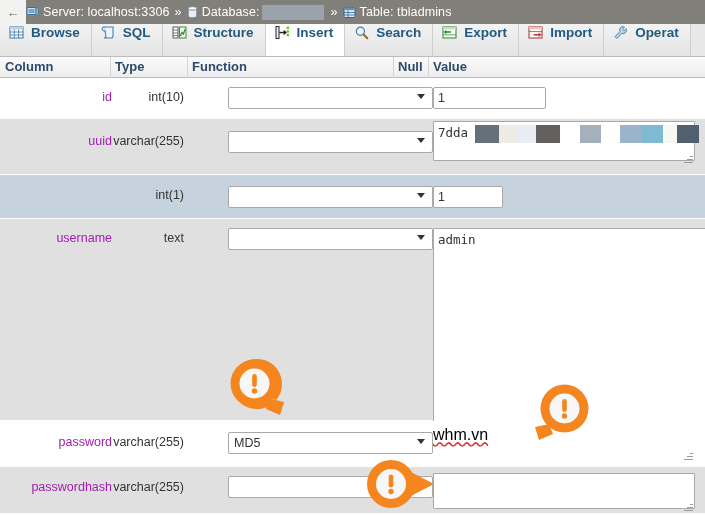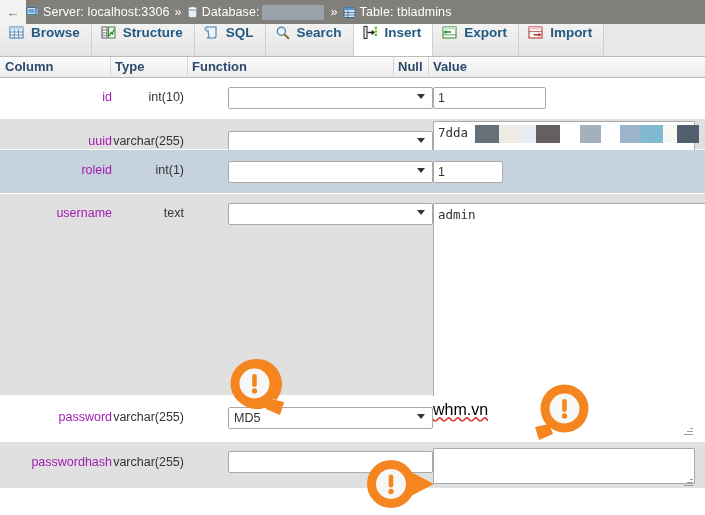--- a/index.html
+++ b/index.html
@@ -233,69 +233,69 @@
         <line x1="5.3" y1="4.6" x2="5.3" y2="13" stroke="#4a7fae" stroke-width=".9"></line>
         <line x1="9.6" y1="4.6" x2="9.6" y2="13" stroke="#4a7fae" stroke-width=".9"></line>
       </svg>
     </span>
     <span class="tlabel">Browse</span>
   </div>
 
   <div class="tab">
     <span class="ticon">
       <svg width="15" height="15" viewBox="0 0 15 15">
+        <path d="M3 2 h9 v9 a2 2 0 0 1 -2 2 H3 a2 2 0 0 0 2 -2 z" fill="#eef4fa" stroke="#4a7fae" stroke-width="1.1"></path>
+        <path d="M3 2 a2 2 0 0 0 0 4 h2" fill="#dbe8f4" stroke="#4a7fae" stroke-width="1"></path>
+      </svg>
+    </span>
+    <span class="tlabel">SQL</span>
+  </div>
+
+  <div class="tab">
+    <span class="ticon">
+      <svg width="15" height="15" viewBox="0 0 15 15">
         <rect x="1" y="2" width="5" height="11" fill="#fff" stroke="#5c5c5c" stroke-width="1"></rect>
         <line x1="1" y1="5" x2="6" y2="5" stroke="#5c5c5c" stroke-width=".8"></line>
         <line x1="1" y1="8" x2="6" y2="8" stroke="#5c5c5c" stroke-width=".8"></line>
         <line x1="1" y1="10.6" x2="6" y2="10.6" stroke="#5c5c5c" stroke-width=".8"></line>
         <rect x="7.5" y="2" width="6.5" height="11" fill="#eef7ee" stroke="#3c8a3c" stroke-width="1"></rect>
         <polyline points="8.4,11 10,7.5 11.4,9 13.2,4" fill="none" stroke="#2f8f2f" stroke-width="1.3"></polyline>
       </svg>
     </span>
     <span class="tlabel">Structure</span>
   </div>
 
-  <div class="tab">
-    <span class="ticon">
-      <svg width="15" height="15" viewBox="0 0 15 15">
-        <path d="M3 2 h9 v9 a2 2 0 0 1 -2 2 H3 a2 2 0 0 0 2 -2 z" fill="#eef4fa" stroke="#4a7fae" stroke-width="1.1"></path>
-        <path d="M3 2 a2 2 0 0 0 0 4 h2" fill="#dbe8f4" stroke="#4a7fae" stroke-width="1"></path>
-      </svg>
-    </span>
-    <span class="tlabel">SQL</span>
-  </div>
-
-  <div class="tab">
-    <span class="ticon">
-      <svg width="15" height="15" viewBox="0 0 15 15">
-        <circle cx="6.4" cy="6.2" r="4.1" fill="#d8ecf8" stroke="#4f7ea5" stroke-width="1.2"></circle>
-        <circle cx="6.4" cy="6.2" r="2.3" fill="#f2fbff" opacity=".8"></circle>
-        <line x1="9.5" y1="9.4" x2="13.3" y2="13.2" stroke="#8a6a2f" stroke-width="2" stroke-linecap="round"></line>
-      </svg>
-    </span>
-    <span class="tlabel">Search</span>
-  </div>
-
   <div class="tab active">
     <span class="ticon">
       <svg width="15" height="15" viewBox="0 0 15 15">
         <rect x="1" y="1.5" width="3" height="12" fill="#f0f0f0" stroke="#333" stroke-width="1.1"></rect>
         <line x1="4.4" y1="7.5" x2="9.6" y2="7.5" stroke="#222" stroke-width="1.4"></line>
         <polygon points="8.6,4.8 12,7.5 8.6,10.2" fill="#222"></polygon>
         <rect x="11.6" y="1.6" width="2.4" height="2.4" fill="#6fbf2f"></rect>
         <rect x="11.6" y="5.2" width="2.4" height="2.4" fill="#6fbf2f"></rect>
         <rect x="11.6" y="8.8" width="2.4" height="2.4" fill="#6fbf2f"></rect>
       </svg>
     </span>
     <span class="tlabel">Insert</span>
   </div>
 
   <div class="tab">
     <span class="ticon">
       <svg width="15" height="15" viewBox="0 0 15 15">
+        <circle cx="6.4" cy="6.2" r="4.1" fill="#d8ecf8" stroke="#4f7ea5" stroke-width="1.2"></circle>
+        <circle cx="6.4" cy="6.2" r="2.3" fill="#f2fbff" opacity=".8"></circle>
+        <line x1="9.5" y1="9.4" x2="13.3" y2="13.2" stroke="#8a6a2f" stroke-width="2" stroke-linecap="round"></line>
+      </svg>
+    </span>
+    <span class="tlabel">Search</span>
+  </div>
+
+  <div class="tab">
+    <span class="ticon">
+      <svg width="15" height="15" viewBox="0 0 15 15">
         <rect x="1" y="2" width="13" height="11" fill="#fff" stroke="#3c8a3c" stroke-width="1.1"></rect>
         <rect x="1" y="2" width="13" height="2.4" fill="#bce0bc"></rect>
         <line x1="1" y1="9.8" x2="14" y2="9.8" stroke="#3c8a3c" stroke-width=".8"></line>
         <line x1="9" y1="7" x2="3.2" y2="7" stroke="#2f8f2f" stroke-width="1.6"></line>
         <polygon points="4.4,4.8 1.6,7 4.4,9.2" fill="#2f8f2f"></polygon>
       </svg>
     </span>
     <span class="tlabel">Export</span>
   </div>
 
@@ -305,20 +305,28 @@
         <rect x="1" y="2" width="13" height="11" fill="#fff" stroke="#b23a3a" stroke-width="1.1"></rect>
         <rect x="1" y="2" width="13" height="2.4" fill="#f0c0c0"></rect>
         <line x1="1" y1="6.6" x2="14" y2="6.6" stroke="#b23a3a" stroke-width=".8"></line>
         <line x1="5.6" y1="9.8" x2="11.6" y2="9.8" stroke="#c23a3a" stroke-width="1.6"></line>
         <polygon points="10.6,7.6 13.6,9.8 10.6,12" fill="#c23a3a"></polygon>
       </svg>
     </span>
     <span class="tlabel">Import</span>
   </div>
 
+  <div class="tab">
+    <span class="ticon">
+      <svg width="15" height="15" viewBox="0 0 15 15">
+        <path d="M10.2 1.6 a3.4 3.4 0 0 0 -3.2 5 l-5 5 1.8 1.8 5-5 a3.4 3.4 0 0 0 4.3-4.6 l-2 2 -1.6-1.6 2-2 a3.4 3.4 0 0 0 -1.3-.6z" fill="#bcd8ef" stroke="#4a7fae" stroke-width="1"></path>
+      </svg>
+    </span>
+    <span class="tlabel">Operat</span>
+  </div>
 </div>
 
 <div id="ins-table">
 
   <div class="thead">
     <div class="th-divider" style="left:110px"></div>
     <div class="th-divider" style="left:187px"></div>
     <div class="th-divider" style="left:393px"></div>
     <div class="th-divider" style="left:428px"></div>
     <div class="th col">Column</div>
@@ -335,21 +343,21 @@
       <span class="selwrap">
         <select class="func"><option></option></select>
         <span class="caret"></span>
       </span>
     </div>
     <div class="cell-val" style="top:9px">
       <input class="valinp" value="1" style="">
     </div>
   </div>
 
-  <div class="row even" style="height:31px">
+  <div class="row even" style="height:56px">
     <div class="cell-col" style="top:15px">uuid</div>
     <div class="cell-typ" style="top:15px">varchar(255)</div>
     <div class="cell-fun" style="top:12px">
       <span class="selwrap">
         <select class="func"><option></option></select>
         <span class="caret"></span>
       </span>
     </div>
     <div class="cell-val" style="top:2px">
       <span class="ta-wrap">
@@ -370,21 +378,20 @@
         <span class="ta-grip">
           <i style="bottom:1px;width:9px"></i>
             <i style="bottom:4px;width:6px"></i>
             <i style="bottom:7px;width:3px"></i>
         </span>
       </span>
     </div>
   </div>
 
   <div class="row hl" style="height:44px">
-    <div class="cell-col" style="top:13px">roleid</div>
     <div class="cell-typ" style="top:13px">int(1)</div>
     <div class="cell-fun" style="top:11px">
       <span class="selwrap">
         <select class="func"><option></option></select>
         <span class="caret"></span>
       </span>
     </div>
     <div class="cell-val" style="top:11px">
       <input class="valinp" style="width: 70px;" value="1">
     </div>

